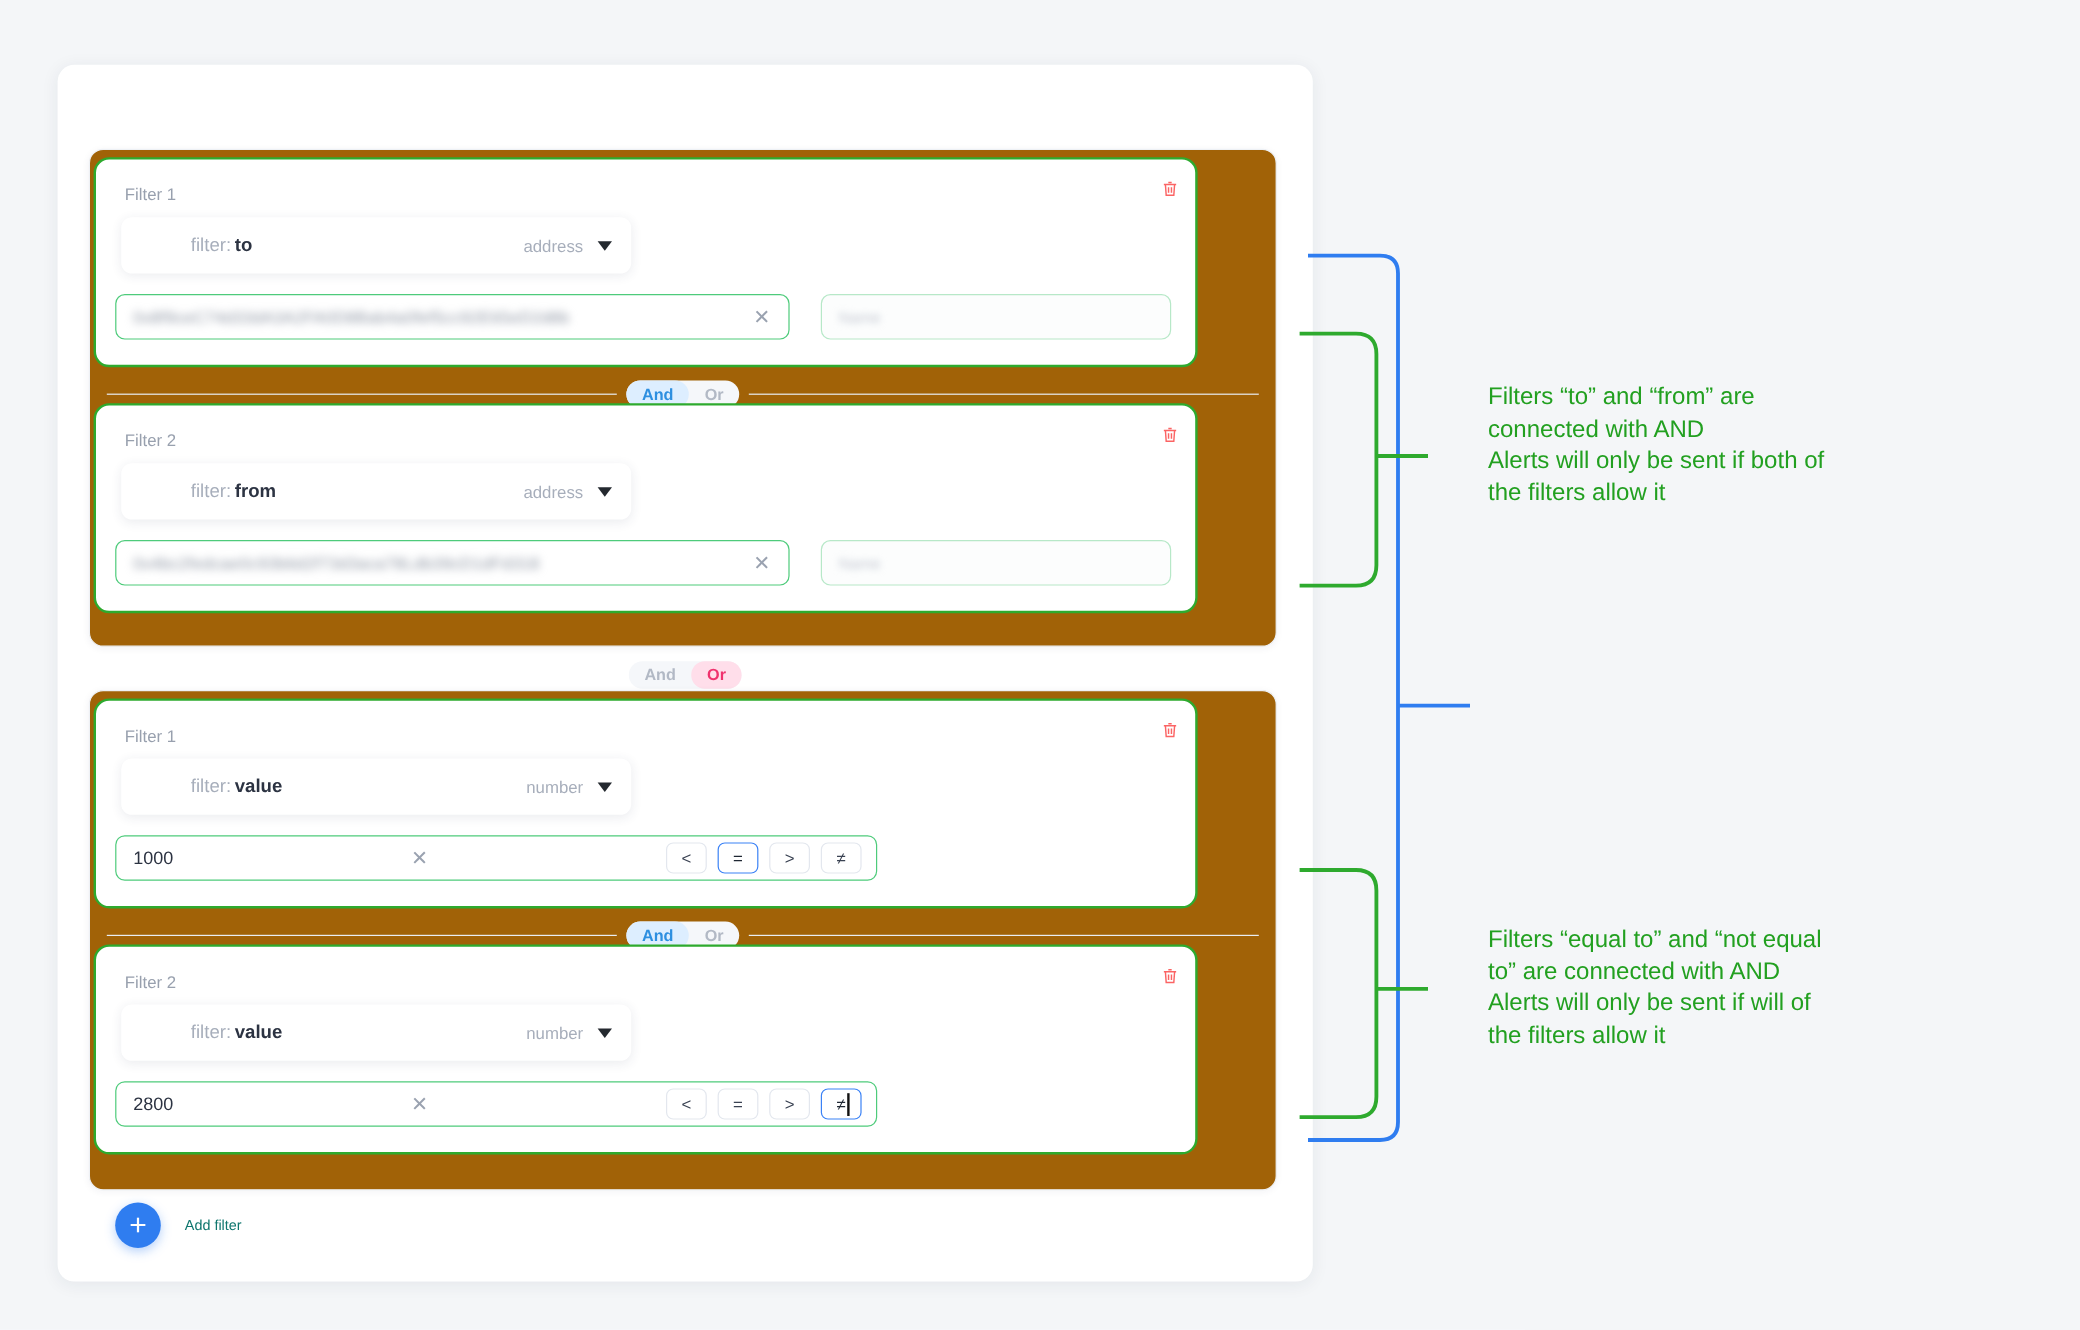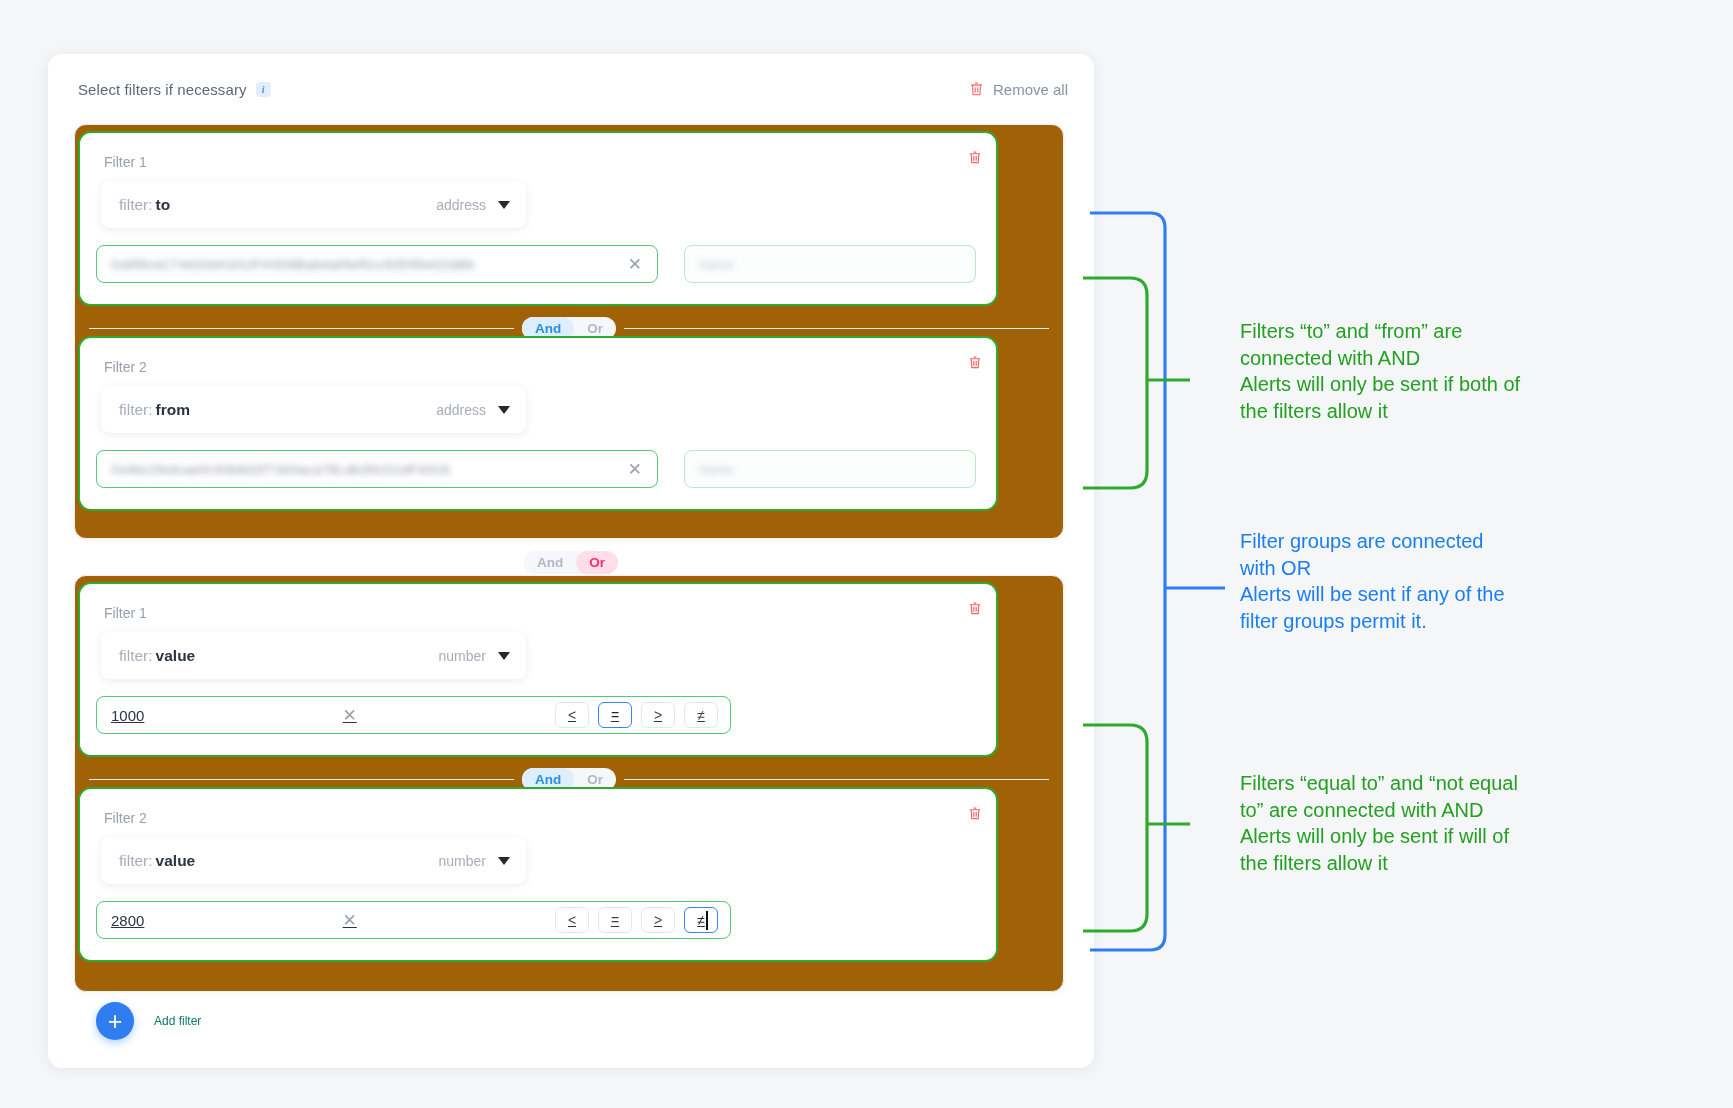--- a/index.html
+++ b/index.html
@@ -84,40 +84,40 @@
   .type-select {
     position: absolute; left: 21px; top: 48px;
     width: 425px; height: 47px;
     background: #fff;
     border-radius: 9px;
     box-shadow: 0 2px 9px rgba(40,55,85,.09);
     display: flex; align-items: center;
     padding: 0 16px 0 18px;
     cursor: pointer;
   }
-  .ts-left { font-size: 15.5px; color: #a7aebb; }
+  .ts-left { font-size: 15.5px; color: #a7aebb; margin-left: 40px; }
   .ts-left b { color: #2c3342; font-weight: bold; margin-left: 3px; }
   .ts-right { margin-left: auto; display: flex; align-items: center; gap: 12px; }
   .ts-kind { font-size: 14px; color: #a7aebb; }
   .caret { width: 0; height: 0; border-left: 6px solid transparent;
            border-right: 6px solid transparent; border-top: 8px solid #24292f; }
 
   
   .val-row { position: absolute; left: 16px; top: 112px; right: 14px; height: 38px; }
   .val-input {
     position: absolute; left: 0; top: 0;
     width: 562px; height: 38px;
     border: 1.6px solid #4ecb7b;
     border-radius: 8px;
     background: #fff;
     display: flex; align-items: center;
     padding: 0 12px 0 14px;
     font-size: 15px; color: #2c3342;
   }
-  .val-input.wide { width: 635px; text-decoration: underline; }
+  .val-input.wide { width: 635px; }
   .clear-x {
     margin-left: auto; color: #9aa2b0; font-size: 17px;
     cursor: pointer; line-height: 1; padding: 0 3px;
   }
   .blur-text {
     color: #8b93a1; font-size: 13.5px; letter-spacing: .4px;
     filter: blur(3.4px); user-select: none; white-space: nowrap;
     overflow: hidden;
   }
   .val-second {
@@ -194,35 +194,20 @@
 
   svg.connectors { position: absolute; left: 0; top: 0; width: 1733px; height: 1108px; pointer-events: none; }
 </style>
 </head>
 <body>
 
 <div id="root">
 
   <div class="panel">
 
-    <div class="panel-header">
-      <div class="panel-title">
-        <span>Select filters if necessary</span>
-        <span class="info-icon">i</span>
-      </div>
-      <div class="remove-all">
-        <span class="trash-red">
-          <svg width="15" height="16" viewBox="0 0 15 16" fill="none" stroke="currentColor" stroke-width="1.3">
-            <path d="M2 4h11M6 2.2h3M3.4 4l.7 9.6h6.8L11.6 4"></path>
-            <path d="M6.2 6.4v5M8.8 6.4v5"></path>
-          </svg>
-        </span>
-        <span>Remove all</span>
-      </div>
-    </div>
 
     <div class="group-card" id="group-1">
 
       <div class="filter-box fb-a">
         <div class="filter-label">Filter 1</div>
         <span class="filter-trash">
           <svg width="14" height="15" viewBox="0 0 15 16" fill="none" stroke="currentColor" stroke-width="1.3">
             <path d="M2 4h11M6 2.2h3M3.4 4l.7 9.6h6.8L11.6 4"></path>
             <path d="M6.2 6.4v5M8.8 6.4v5"></path>
           </svg>
@@ -389,22 +374,18 @@
     <path d="M1147 380 H1190" fill="none" stroke="#2eaa2e" stroke-width="3.2"></path>
 
     <path d="M1083 725 H1130 Q1147 725 1147 742 V914 Q1147 931 1130 931 H1083" fill="none" stroke="#2eaa2e" stroke-width="3.2"></path>
     <path d="M1147 824 H1190" fill="none" stroke="#2eaa2e" stroke-width="3.2"></path>
   </svg>
 
   <div class="anno green" id="anno-1">Filters “to” and “from” are
 connected with AND
 Alerts will only be sent if both of
 the filters allow it</div>
-  <div class="anno blue" id="anno-2">Filter groups are connected
-with OR
-Alerts will be sent if any of the
-filter groups permit it.</div>
   <div class="anno green" id="anno-3">Filters “equal to” and “not equal
 to” are connected with AND
 Alerts will only be sent if will of
 the filters allow it</div>
 
 </div>
 
 </body></html>

